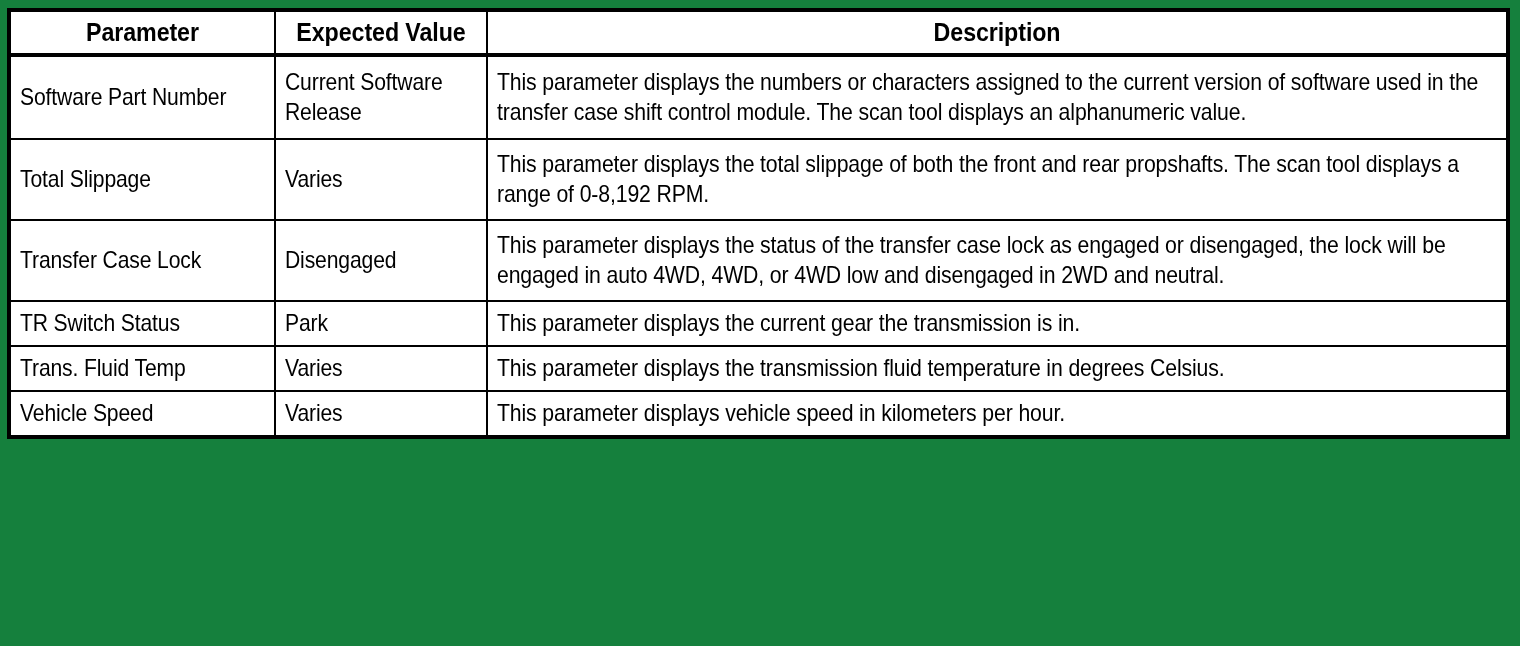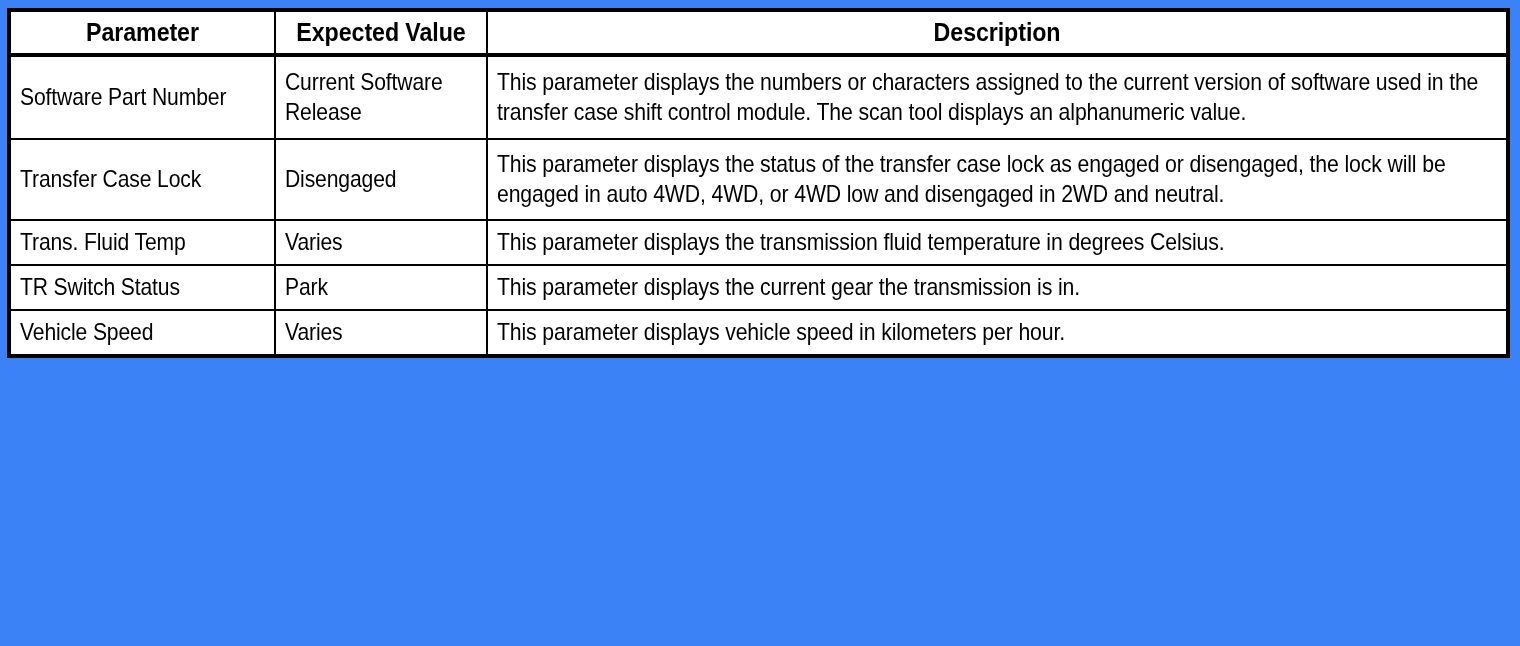--- a/index.html
+++ b/index.html
@@ -12,21 +12,21 @@
     height: 646px;
     overflow: hidden;
     font-family: "Liberation Sans", "DejaVu Sans", sans-serif;
     color: #000000;
   }
 
   .page {
     position: relative;
     width: 1520px;
     height: 646px;
-    background: #3b82f6;
+    background: #15803d;
   }
 
   .param-table {
     position: absolute;
     left: 7px;
     top: 8px;
     width: 1499px;
     border-collapse: collapse;
     table-layout: fixed;
     background: #ffffff;
@@ -120,56 +120,67 @@
             <span class="cell-inner">Software Part Number</span>
           </td>
         <td>
             <span class="cell-inner">Current Software Release</span>
           </td>
         <td class="c-desc-cell">
             <span class="cell-inner">This parameter displays the numbers or characters assigned to the current version of software used in the transfer case shift control module. The scan tool displays an alphanumeric value.</span>
           </td>
       </tr>
 
+      <tr>
+        <td>
+            <span class="cell-inner">Total Slippage</span>
+          </td>
+        <td>
+            <span class="cell-inner">Varies</span>
+          </td>
+        <td class="c-desc-cell">
+            <span class="cell-inner">This parameter displays the total slippage of both the front and rear propshafts. The scan tool displays a range of 0-8,192 RPM.</span>
+          </td>
+      </tr>
 
       <tr>
         <td>
             <span class="cell-inner">Transfer Case Lock</span>
           </td>
         <td>
             <span class="cell-inner">Disengaged</span>
           </td>
         <td class="c-desc-cell">
             <span class="cell-inner">This parameter displays the status of the transfer case lock as engaged or disengaged, the lock will be engaged in auto 4WD, 4WD, or 4WD low and disengaged in 2WD and neutral.</span>
           </td>
       </tr>
 
 
 
       <tr class="r-short">
         <td>
+            <span class="cell-inner">TR Switch Status</span>
+          </td>
+        <td>
+            <span class="cell-inner">Park</span>
+          </td>
+        <td class="c-desc-cell">
+            <span class="cell-inner">This parameter displays the current gear the transmission is in.</span>
+          </td>
+      </tr>
+
+      <tr class="r-short">
+        <td>
             <span class="cell-inner">Trans. Fluid Temp</span>
           </td>
         <td>
             <span class="cell-inner">Varies</span>
           </td>
         <td class="c-desc-cell">
             <span class="cell-inner">This parameter displays the transmission fluid temperature in degrees Celsius.</span>
-          </td>
-      </tr>
-
-      <tr class="r-short">
-        <td>
-            <span class="cell-inner">TR Switch Status</span>
-          </td>
-        <td>
-            <span class="cell-inner">Park</span>
-          </td>
-        <td class="c-desc-cell">
-            <span class="cell-inner">This parameter displays the current gear the transmission is in.</span>
           </td>
       </tr>
 
       <tr class="r-short">
         <td>
             <span class="cell-inner">Vehicle Speed</span>
           </td>
         <td>
             <span class="cell-inner">Varies</span>
           </td>

